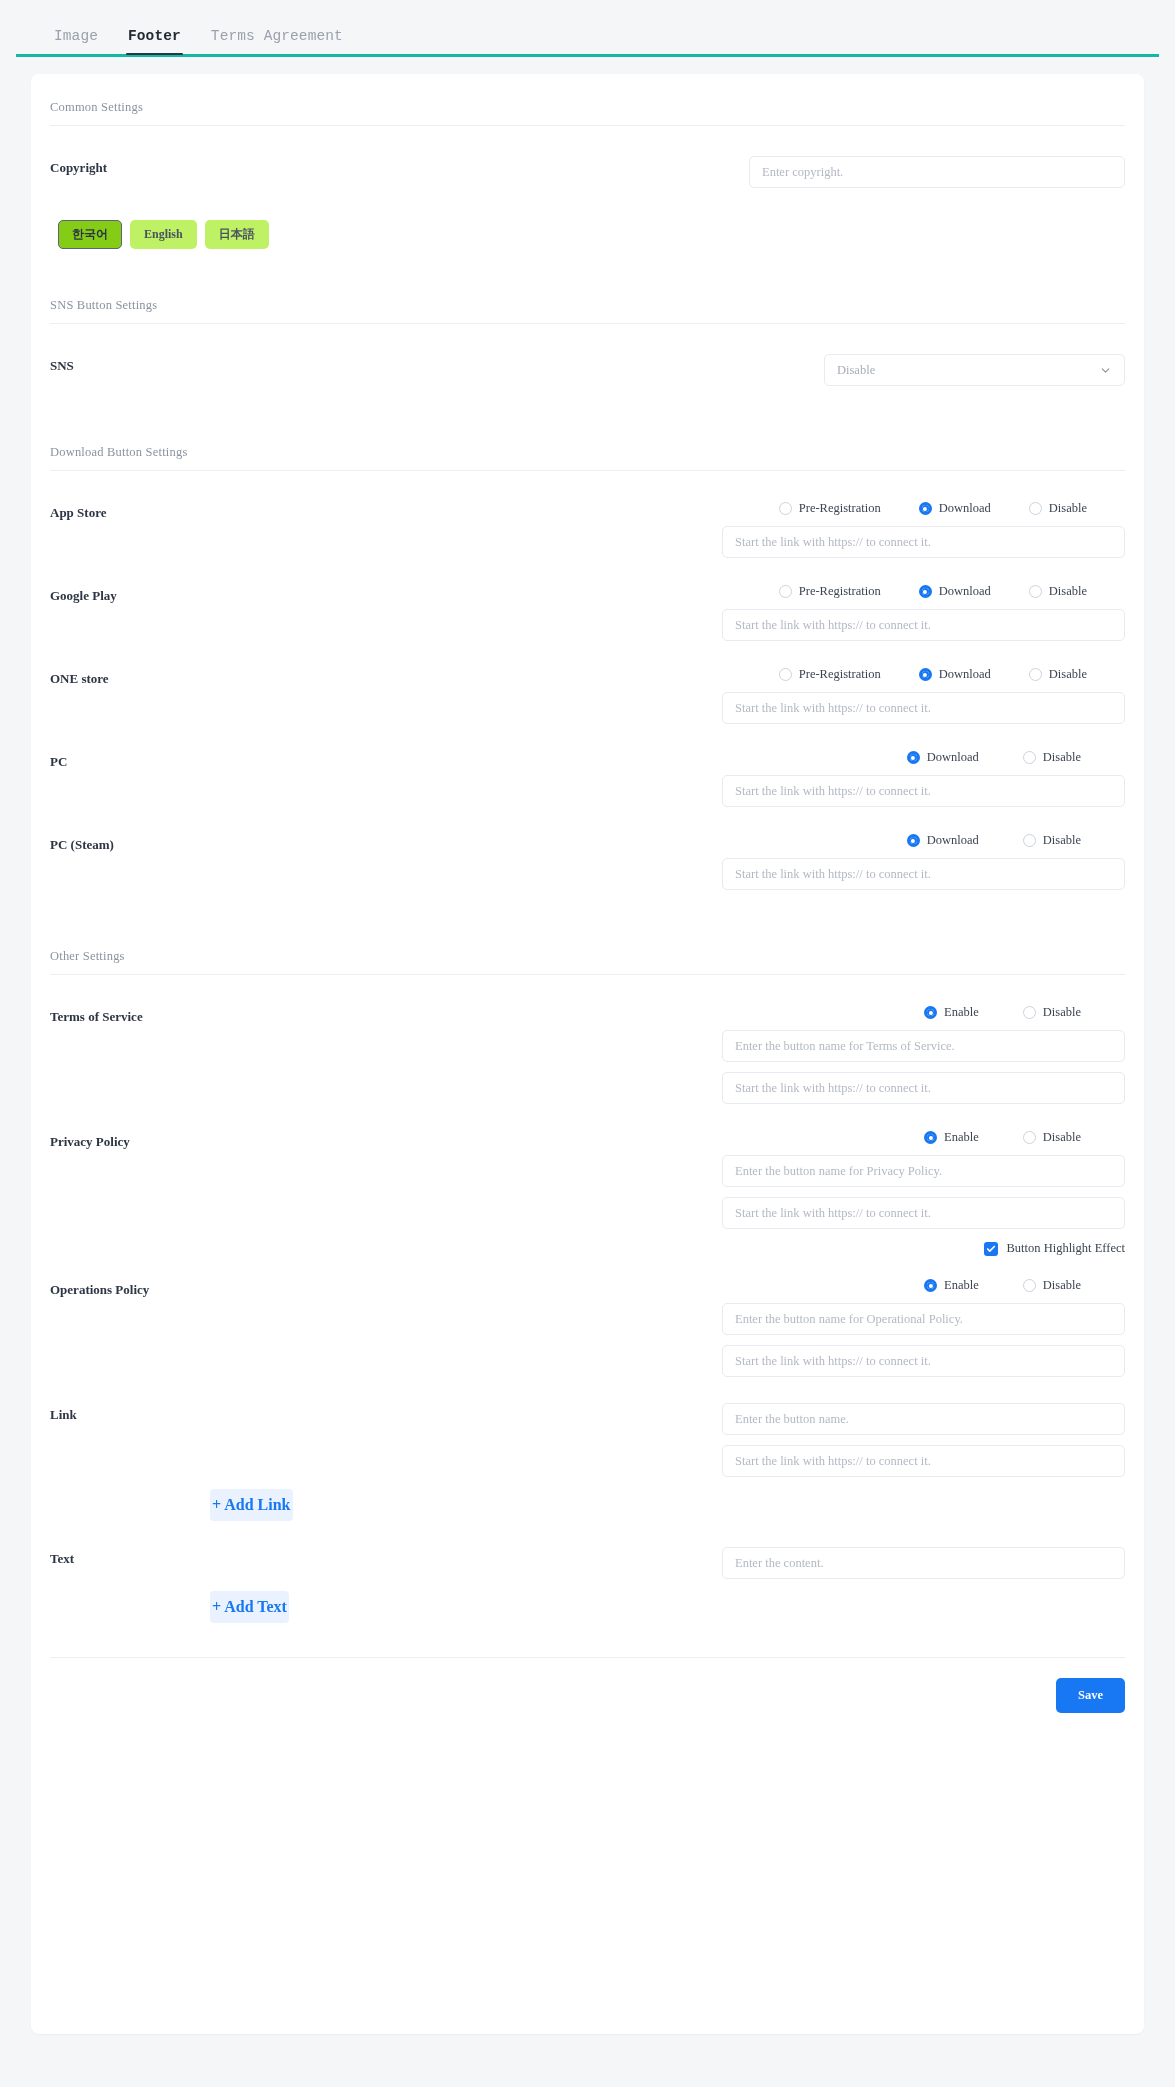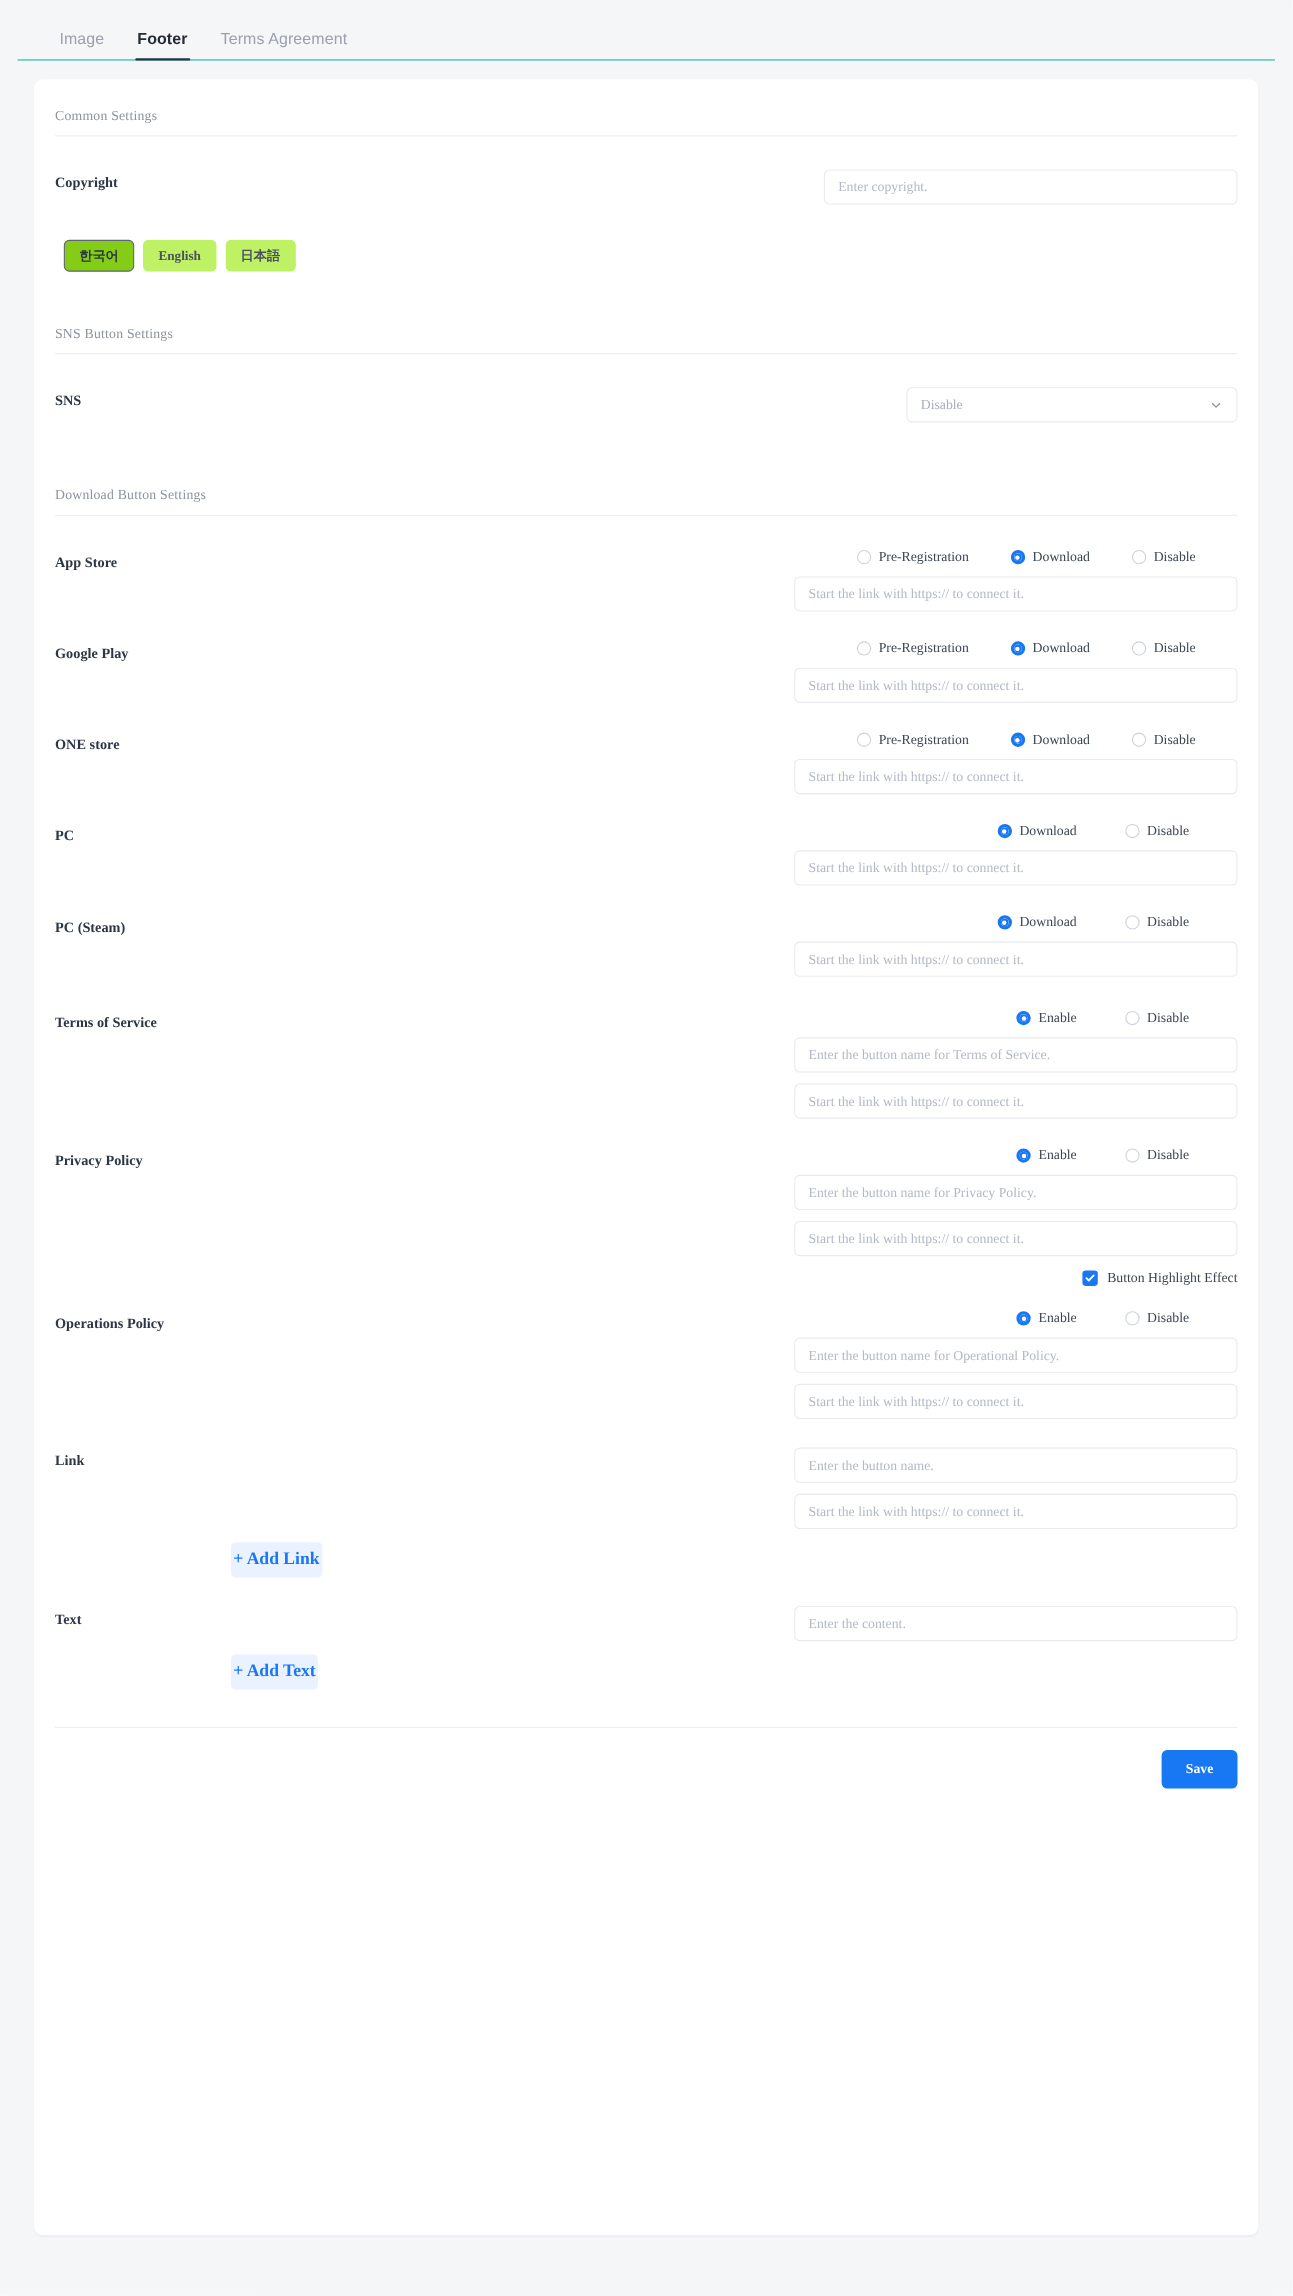--- a/index.html
+++ b/index.html
@@ -16,22 +16,23 @@
     border-radius: 10px;
     overflow: hidden;
   }
 
   
   .tabbar {
     display: flex;
     align-items: flex-start;
     gap: 26px;
     padding: 14px 36px 0 36px;
-    border-bottom: 1px solid #14b8a6;
+    border-bottom: 3px solid #14b8a6;
     margin: 0 6px 0 6px;
+    font-family: Liberation Mono, monospace;
   }
   .tab {
     font-size: 14.5px;
     color: #9aa1ad;
     padding: 4px 2px 10px 2px;
     position: relative;
     cursor: pointer;
     white-space: nowrap;
     letter-spacing: .1px;
   }
@@ -394,20 +395,21 @@
           </label>
         <label class="radio short">
             <span class="dot"></span>
             <span>Disable</span>
           </label>
       </div>
       <div class="input w-link">Start the link with https:// to connect it.</div>
     </div>
   </div>
 
+  <div class="section-head" style="margin-top:33px">Other Settings</div>
   <div class="sp-30"></div>
 
   <div class="row">
     <div class="row-label">Terms of Service</div>
     <div class="row-body">
       <div class="radio-group">
         <label class="radio checked short">
             <span class="dot"></span>
             <span>Enable</span>
           </label>

